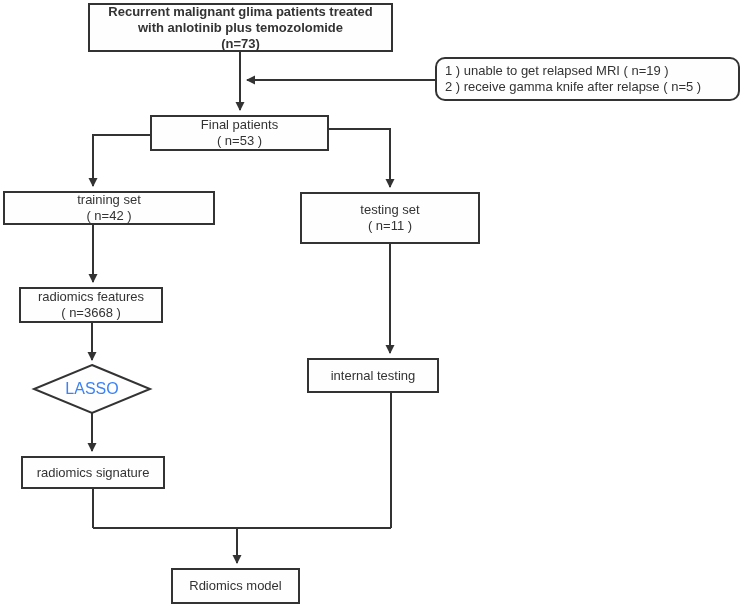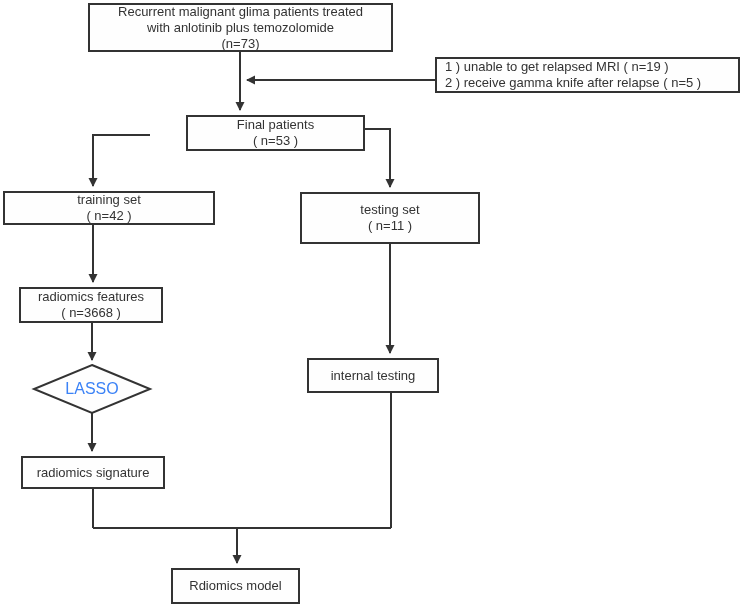--- a/index.html
+++ b/index.html
@@ -71,32 +71,32 @@
       <line x1="92" y1="413" x2="92" y2="451" marker-end="url(#arrow)"></line>
       <line x1="390" y1="227" x2="390" y2="353" marker-end="url(#arrow)"></line>
       <line x1="93" y1="489" x2="93" y2="528"></line>
       <line x1="391" y1="393" x2="391" y2="528"></line>
       <line x1="93" y1="528" x2="391" y2="528"></line>
       <line x1="237" y1="528" x2="237" y2="563" marker-end="url(#arrow)"></line>
       <polygon points="92,365 150,389 92,413 34,389" fill="#fefefe"></polygon>
     </g>
   </svg>
 
-  <div class="node" style="left:88px; top:3px; width:305px; height:49px;">
+  <div class="node" style="left:88px; top:3px; width:305px; height:49px;font-weight:bold;">
     <div class="nline">Recurrent malignant glima patients treated</div>
     <div class="nline">with anlotinib plus temozolomide</div>
     <div class="nline">(n=73)</div>
   </div>
 
-  <div class="node node-exclusion" style="left:435px; top:57px; width:305px; height:36px;">
+  <div class="node node-exclusion" style="left:435px; top:57px; width:305px; height:44px;border-radius:10px;">
     <div class="nline">1 ) unable to get relapsed MRI ( n=19 )</div>
     <div class="nline">2 ) receive gamma knife after relapse ( n=5 )</div>
   </div>
 
-  <div class="node" style="left:150px; top:115px; width:179px; height:36px;margin-left:36px;">
+  <div class="node" style="left:150px; top:115px; width:179px; height:36px;">
     <div class="nline">Final patients</div>
     <div class="nline">( n=53 )</div>
   </div>
 
   <div class="node" style="left:3px; top:191px; width:212px; height:34px;">
     <div class="nline">training set</div>
     <div class="nline">( n=42 )</div>
   </div>
 
   <div class="node" style="left:300px; top:192px; width:180px; height:52px;">

